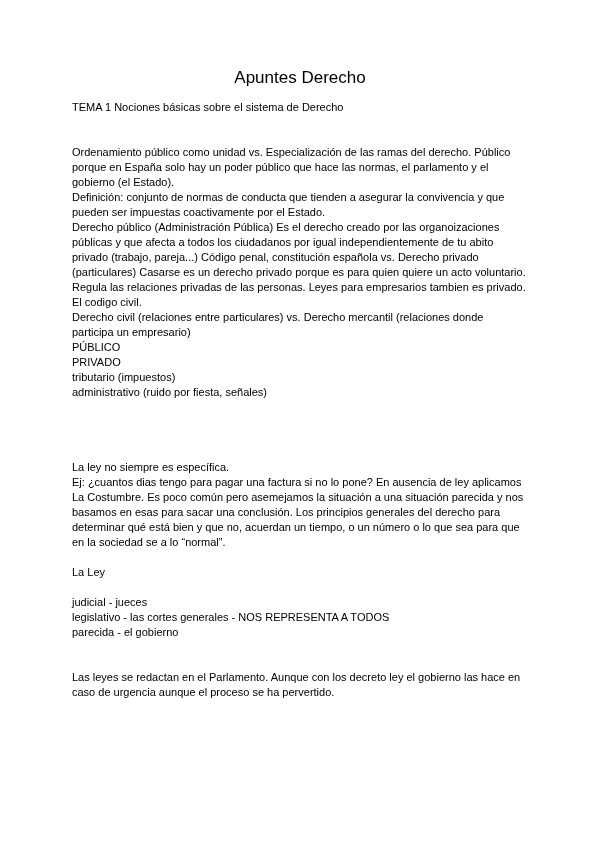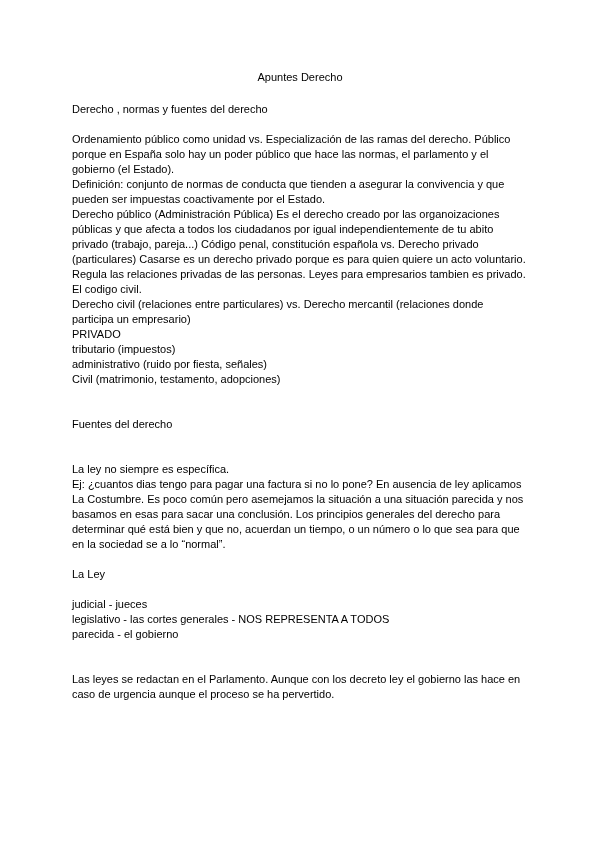--- a/index.html
+++ b/index.html
@@ -17,51 +17,50 @@
     width: 600px;
     height: 848px;
     background: #ffffff;
     padding: 70px 72px 40px 72px;
     font-family: "Liberation Sans", sans-serif;
     font-size: 11px;
     line-height: 15px;
     color: #000000;
   }
   .doc-title {
-    font-size: 11px;
+    font-size: 17px;
     font-weight: 400;
     text-align: center;
-    margin: 0 0 2px 0;
+    margin: 0 0 15px 0;
   }
   .line {
     margin: 0;
     min-height: 15px;
     white-space: pre-wrap;
   }
 </style>
 </head>
 <body>
 
 <div class="page">
   <p class="doc-title">Apuntes Derecho</p>
   <div>
+      <p class="line">TEMA 1 Nociones básicas sobre el sistema de Derecho</p>
       <p class="line"></p>
-      <p class="line">Derecho , normas y fuentes del derecho</p>
       <p class="line"></p>
       <p class="line">Ordenamiento público como unidad vs. Especialización de las ramas del derecho. Público porque en España solo hay un poder público que hace las normas, el parlamento y el gobierno (el Estado).</p>
       <p class="line">Definición: conjunto de normas de conducta que tienden a asegurar la convivencia y que pueden ser impuestas coactivamente por el Estado.</p>
       <p class="line">Derecho público (Administración Pública) Es el derecho creado por las organoizaciones públicas y que afecta a todos los ciudadanos por igual independientemente de tu abito privado (trabajo, pareja...) Código penal, constitución española vs. Derecho privado (particulares) Casarse es un derecho privado porque es para quien quiere un acto voluntario. Regula las relaciones privadas de las personas. Leyes para empresarios tambien es privado. El codigo civil.</p>
       <p class="line">Derecho civil (relaciones entre particulares) vs. Derecho mercantil (relaciones donde participa un empresario)</p>
+      <p class="line">PÚBLICO</p>
       <p class="line">PRIVADO</p>
       <p class="line">tributario (impuestos)</p>
       <p class="line">administrativo (ruido por fiesta, señales)</p>
-      <p class="line">Civil (matrimonio, testamento, adopciones)</p>
       <p class="line"></p>
       <p class="line"></p>
-      <p class="line">Fuentes del derecho</p>
       <p class="line"></p>
       <p class="line"></p>
       <p class="line">La ley no siempre es específica.</p>
       <p class="line">Ej: ¿cuantos dias tengo para pagar una factura si no lo pone? En ausencia de ley aplicamos La Costumbre. Es poco común pero asemejamos la situación a una situación parecida y nos basamos en esas para sacar una conclusión. Los principios generales del derecho para determinar qué está bien y que no, acuerdan un tiempo, o un número o lo que sea para que en la sociedad se a lo “normal”.</p>
       <p class="line"></p>
       <p class="line">La Ley</p>
       <p class="line"></p>
       <p class="line">judicial - jueces</p>
       <p class="line">legislativo - las cortes generales - NOS REPRESENTA A TODOS</p>
       <p class="line">parecida - el gobierno</p>

